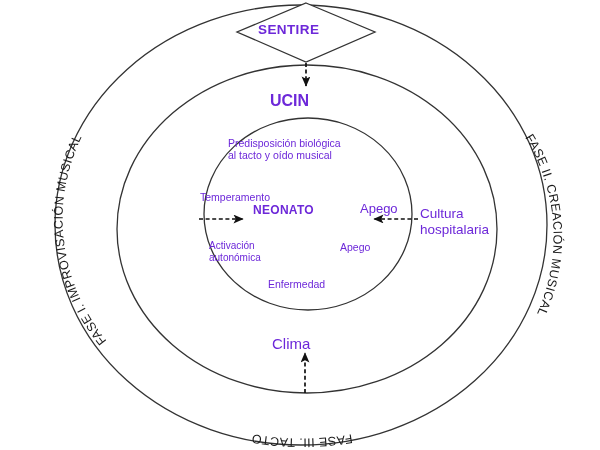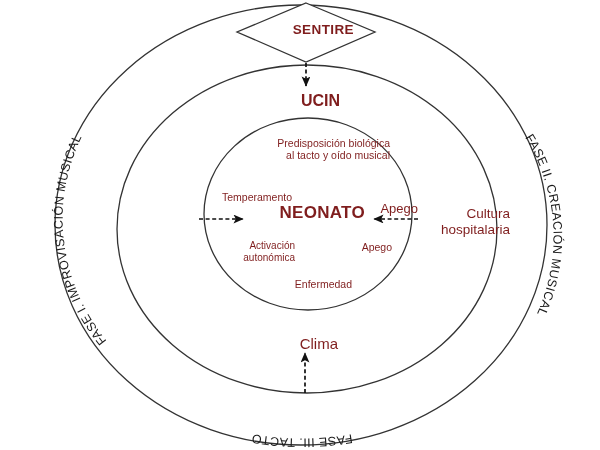--- a/index.html
+++ b/index.html
@@ -23,34 +23,34 @@
   }
   #canvas {
     position: absolute;
     top: 0;
     left: 0;
     width: 600px;
     height: 450px;
   }
   .lbl {
     position: absolute;
-    text-align: right;
+    text-align: left;
     line-height: 1.18;
     white-space: nowrap;
-    color: #7f1d1d;
+    color: #6d28d9;
   }
   .lbl.wrap {
     white-space: normal;
   }
   
   #neonato-label {
     left: 253px;
     top: 203px;
     width: 112px;
-    font-size: 17px;
+    font-size: 12px;
     font-weight: bold;
     letter-spacing: 0.3px;
   }
   
   #predisposicion-label {
     left: 228px;
     top: 137px;
     width: 162px;
     font-size: 10.5px;
   }
@@ -89,20 +89,21 @@
     left: 116px;
     top: 206px;
     width: 92px;
     font-size: 13.5px;
   }
   #cultura-label {
     left: 412px;
     top: 206px;
     width: 98px;
     font-size: 13.5px;
+    padding-left: 8px;
   }
   #ucin-label {
     left: 270px;
     top: 92px;
     width: 70px;
     font-size: 16px;
     font-weight: bold;
   }
   #clima-label {
     left: 272px;

